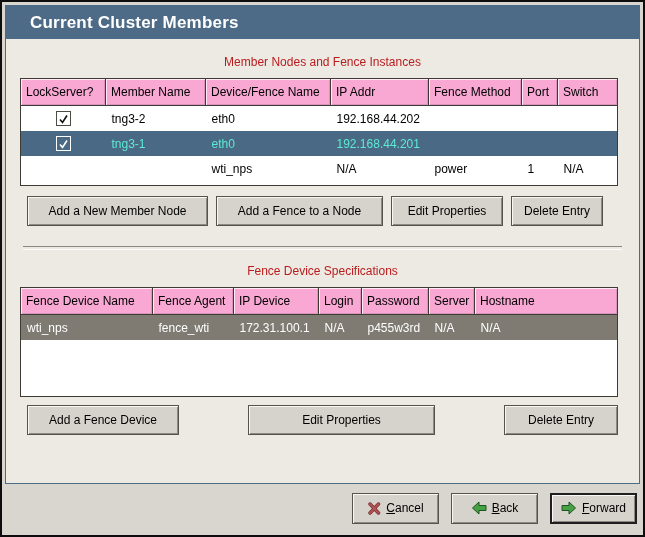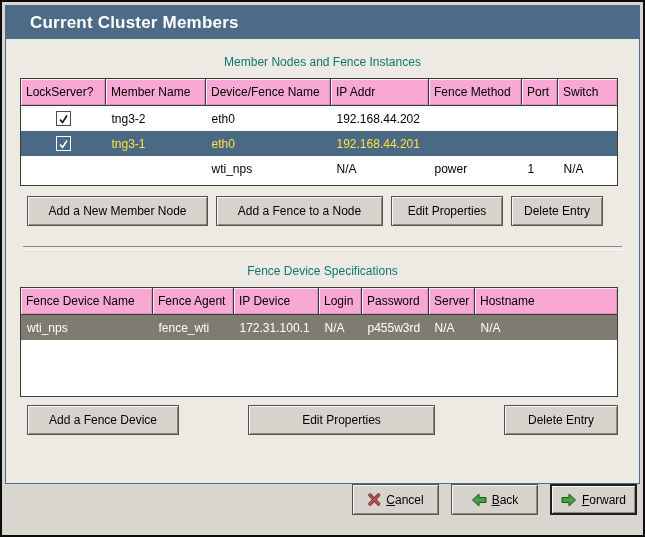--- a/index.html
+++ b/index.html
@@ -3,44 +3,44 @@
 <meta charset="utf-8">
 <style>
   html,body{margin:0;padding:0;}
   body{width:645px;height:537px;overflow:hidden;font-family:"Liberation Sans",sans-serif;}
   .window{box-sizing:border-box;width:645px;height:537px;background:#d9d6d0;
     border:2px solid #0d0d0d;padding:3px;display:flex;flex-direction:column;}
   .frame{border:1px solid #4d6b87;flex:0 0 auto;display:flex;flex-direction:column;height:479px;box-sizing:border-box;}
   .titlebar{height:33px;flex:0 0 33px;background:#4d6b87;color:#ffffff;font-size:17px;font-weight:bold;
     line-height:33px;padding-left:24px;letter-spacing:0.2px;}
   .content{flex:1;background:#edeae4;padding:10px 14px 0 14px;overflow:hidden;}
-  .section-title{text-align:center;font-size:12px;color:#0f766e;margin:6px 0 9px 0;}
+  .section-title{text-align:center;font-size:12px;color:#b91c1c;margin:6px 0 9px 0;}
   table{border-collapse:collapse;table-layout:fixed;width:597px;border:1px solid #3e3b35;background:#fff;}
   th{background:#f9a8d4;border:1px solid #3e3b35;font-weight:normal;text-align:left;font-size:12px;
     height:26px;padding:0 5px;box-shadow:inset 1px 1px 0 rgba(255,255,255,.75),inset -1px -1px 0 rgba(0,0,0,.12);
     overflow:hidden;white-space:nowrap;}
   td{height:25px;font-size:12px;padding:0 6px;vertical-align:middle;overflow:hidden;white-space:nowrap;color:#000;margin-top:12px;}
   tr.sel-blue{background:#4a6984;color:#fff;}
-  tr.sel-blue td{color:#fde047;}
+  tr.sel-blue td{color:#5eead4;}
   tr.sel-gray{background:#7f7b73;color:#fff;}
   tr.sel-gray td{color:#fff;}
   td.center{text-align:center;}
   .filler td{height:4px;padding:0;}
   .filler2 td{height:56px;padding:0;}
   .checkbox{display:inline-block;width:13px;height:13px;background:#fff;border:1px solid #4e4b45;
     vertical-align:middle;line-height:0;color:#111;}
   .checkbox svg{margin-top:1px;}
   tr.sel-blue .checkbox{background:transparent;border-color:#fff;color:#fff;}
   .btn{box-sizing:border-box;background:#d6d3cc;border:1px solid #56534d;color:#000;
     box-shadow:inset 1px 1px 0 #f8f7f4,inset -1px -1px 0 #8d8982;
     display:flex;align-items:center;justify-content:center;font-size:12px;height:30px;white-space:nowrap;}
   .btnrow1{display:flex;gap:8px;padding:0 7px;margin-top:10px;}
   .btnrow2{display:flex;justify-content:space-between;padding:0 7px;margin-top:8px;}
   .separator{height:2px;margin:20px 3px 14px 3px;border-top:1px solid #8b8880;border-bottom:1px solid #fcfbf9;}
-  .footer{flex:1;display:flex;align-items:flex-start;justify-content:flex-end;gap:12px;padding-right:3px;}
+  .footer{flex:1;display:flex;align-items:center;justify-content:flex-end;gap:12px;padding-right:3px;}
   .footer .btn{width:87px;height:31px;gap:5px;}
   .btn-default{border:2px solid #1f1f1f;}
   .btn u{text-decoration:underline;}
   .icon{display:inline-flex;line-height:0;}
 </style>
 </head>
 <body>
 
 <div class="window">
   <div class="frame">

